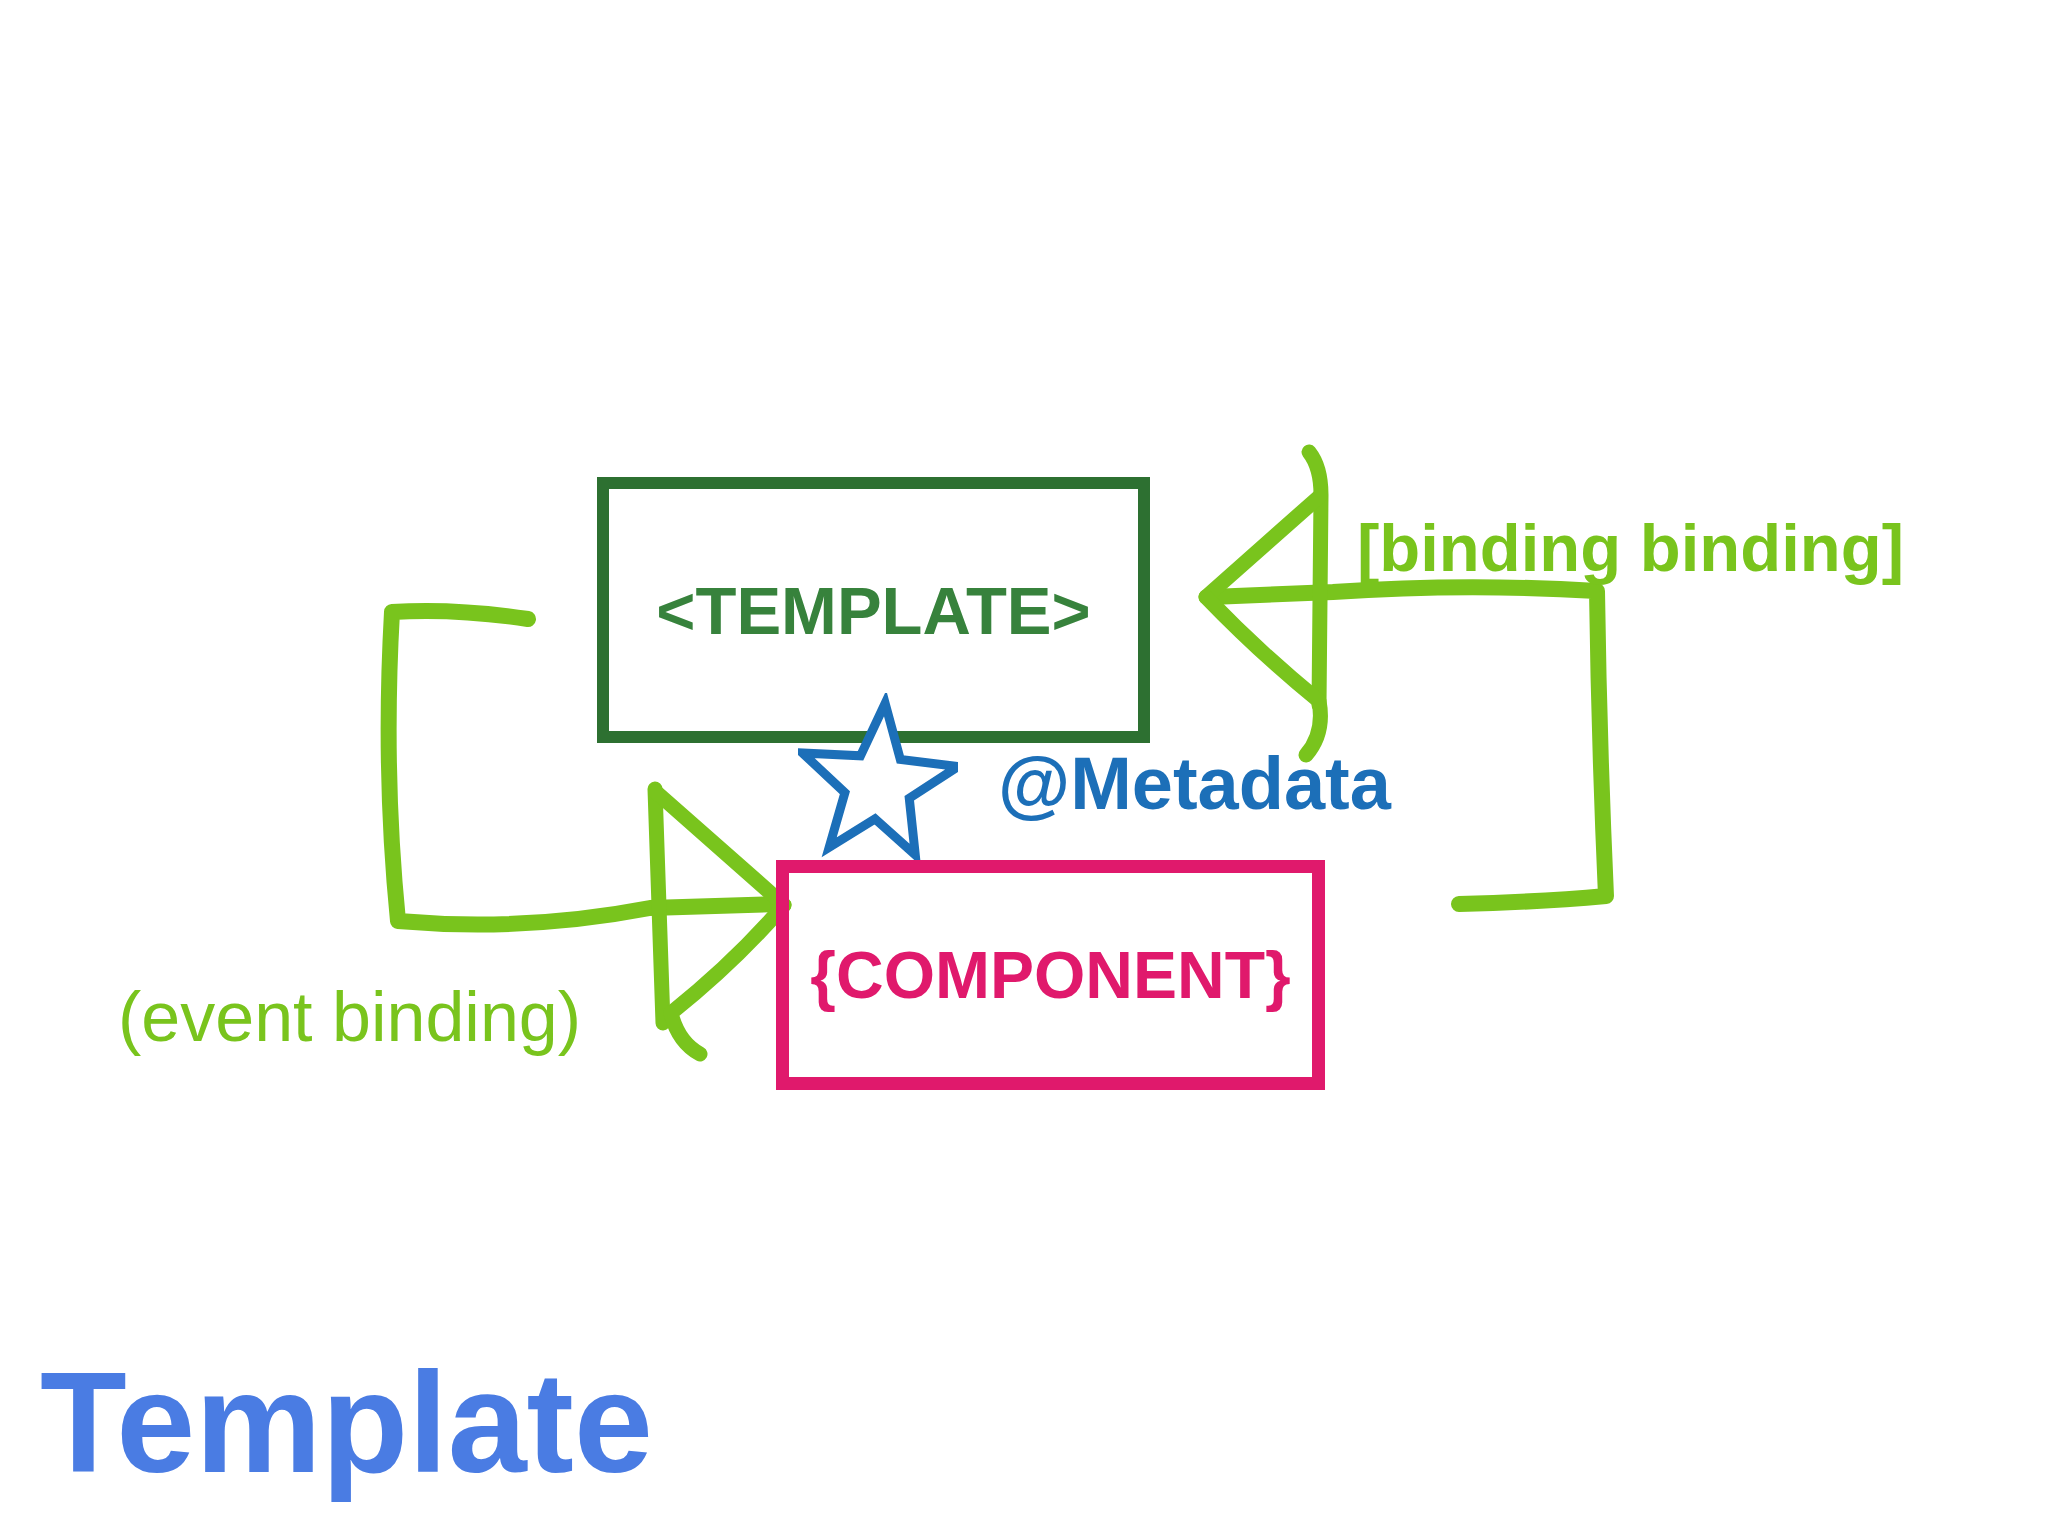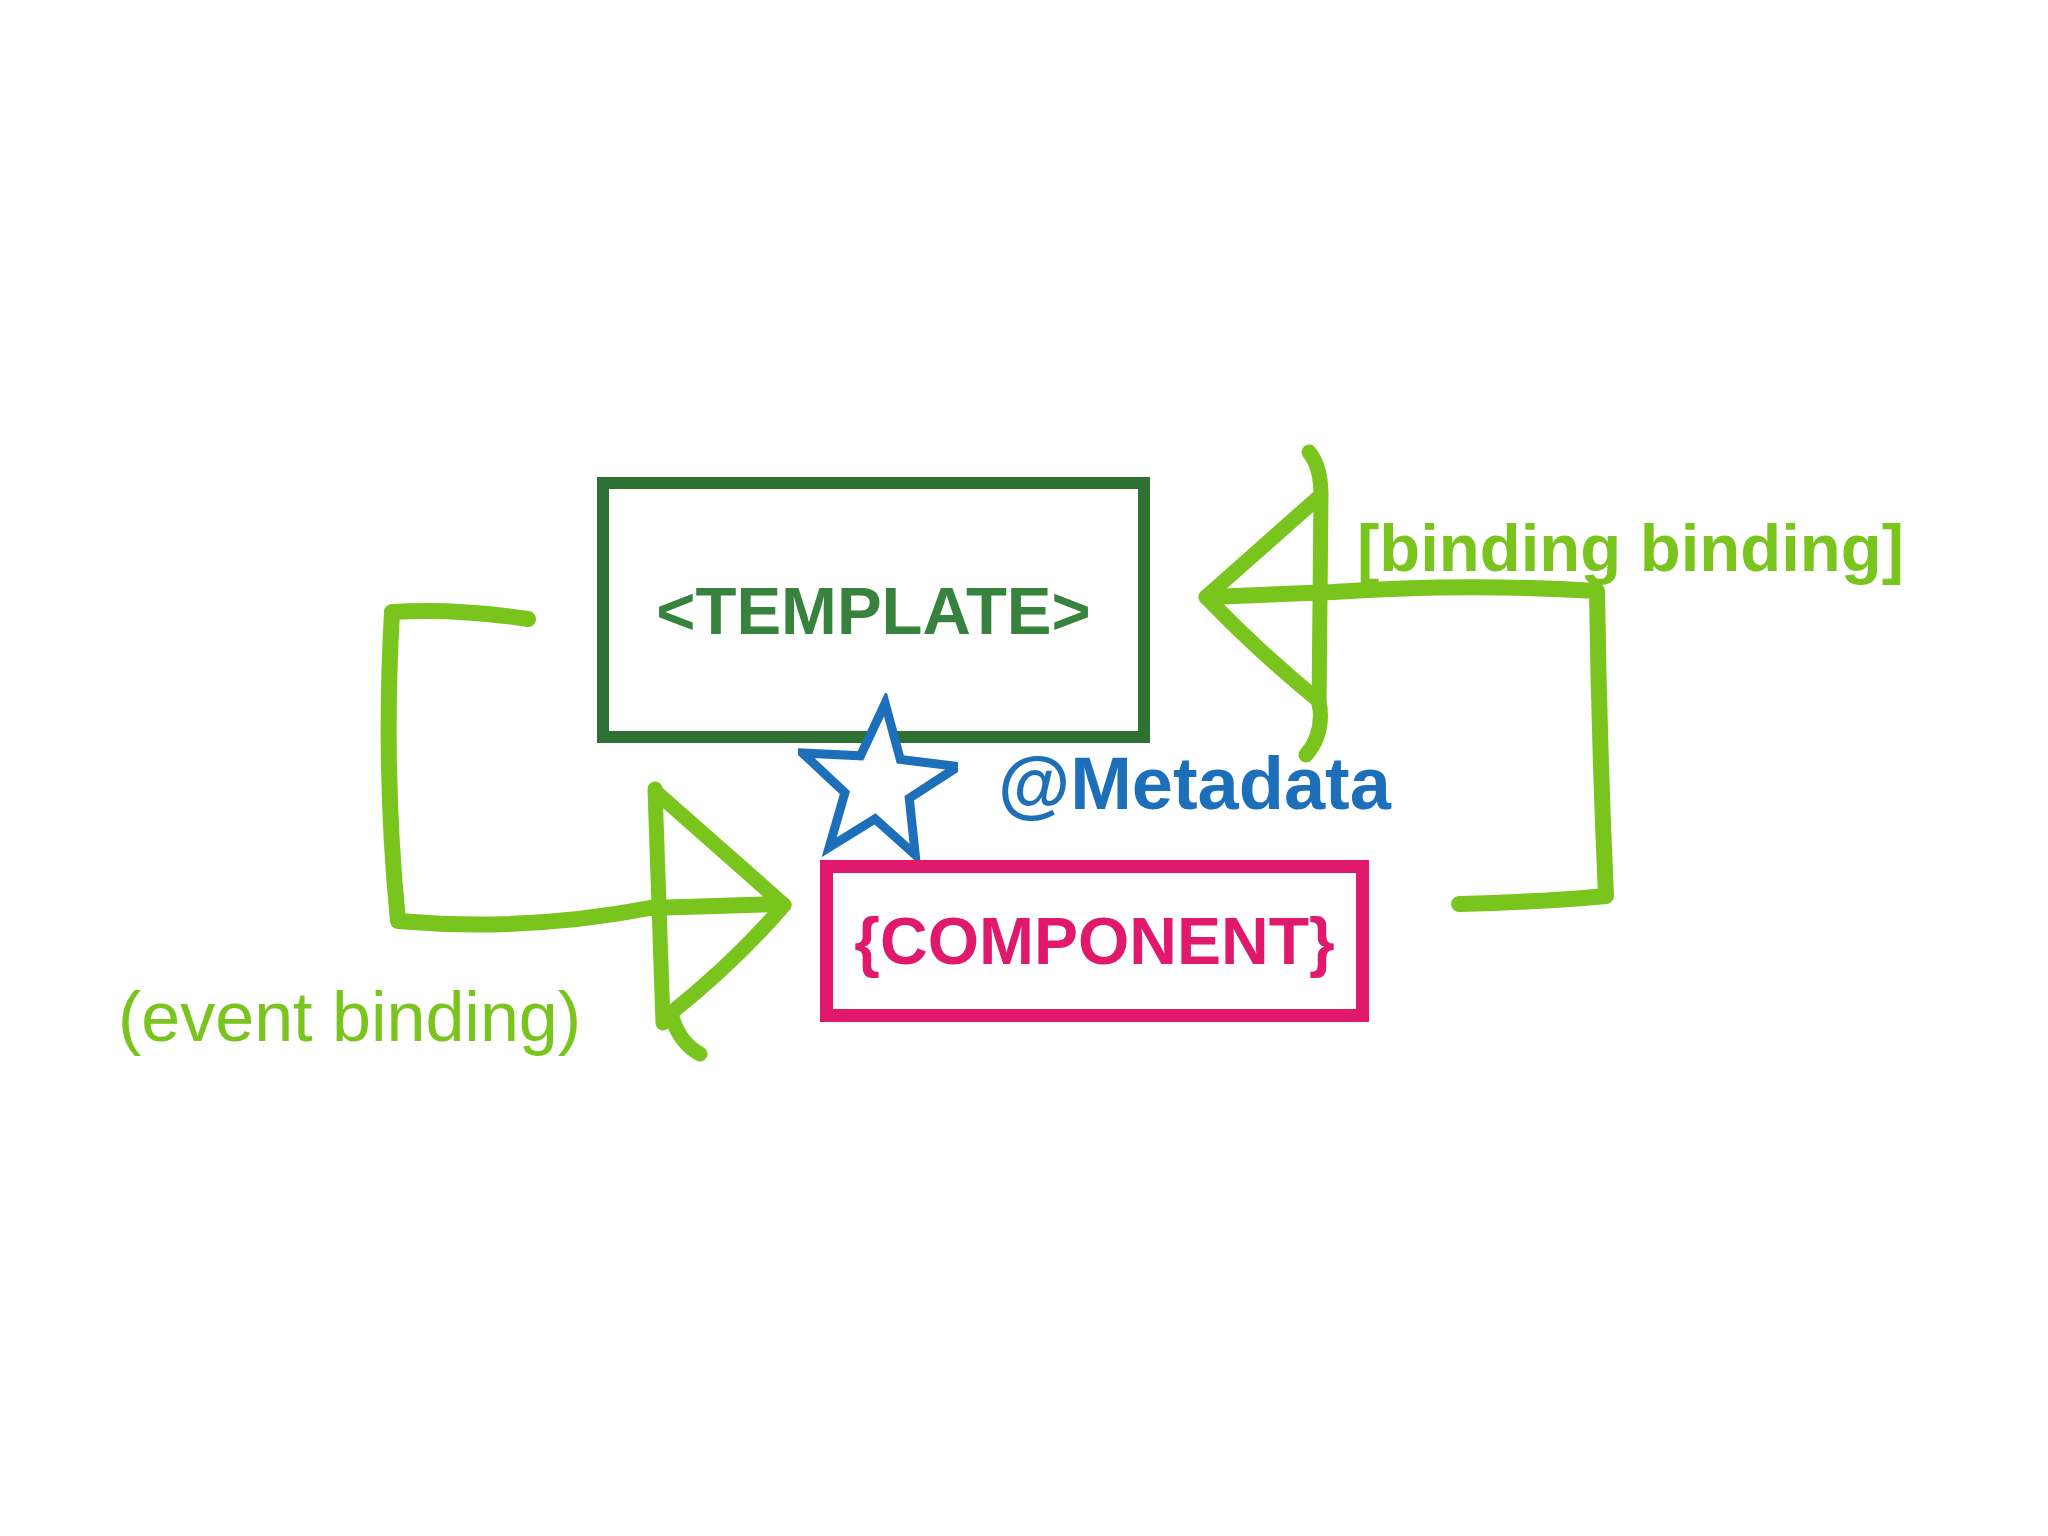--- a/index.html
+++ b/index.html
@@ -13,21 +13,21 @@
     left:597px;top:477px;width:553px;height:266px;
     border:12px solid var(--green-dark-border);
     box-sizing:border-box;
     display:flex;align-items:center;justify-content:center;
   }
   .tpl-label{
     color:var(--green-dark-text);
     font-size:67px;font-weight:bold;line-height:1;white-space:nowrap;
   }
   .cmp-box{
-    left:820px;top:860px;width:549px;height:162px;
+    left:776px;top:860px;width:549px;height:230px;
     border:13px solid var(--pink);
     box-sizing:border-box;
     display:flex;align-items:center;justify-content:center;
   }
   .cmp-label{
     color:var(--pink);
     font-size:66px;font-weight:bold;line-height:1;white-space:nowrap;
   }
 
   
@@ -103,14 +103,15 @@
   </svg>
   <span class="abs meta-label">@Metadata</span>
 
   <div class="abs cmp-box">
     <span class="cmp-label">{COMPONENT}</span>
   </div>
 
   <span class="abs evt-label">(event binding)</span>
   <span class="abs prop-label">[binding binding]</span>
 
+  <h1 class="abs title" style="margin:0;">Template</h1>
 
 </div>
 
 </body></html>

